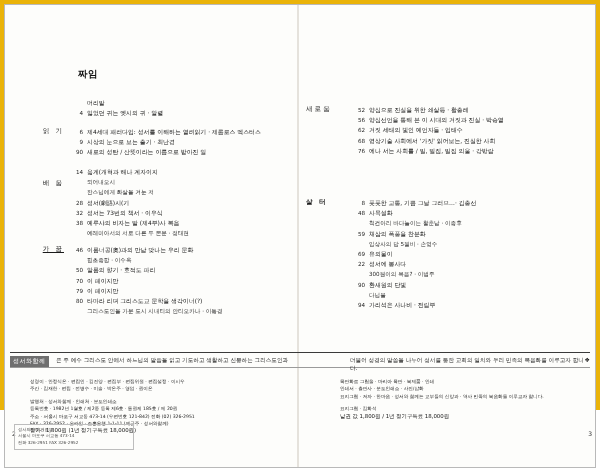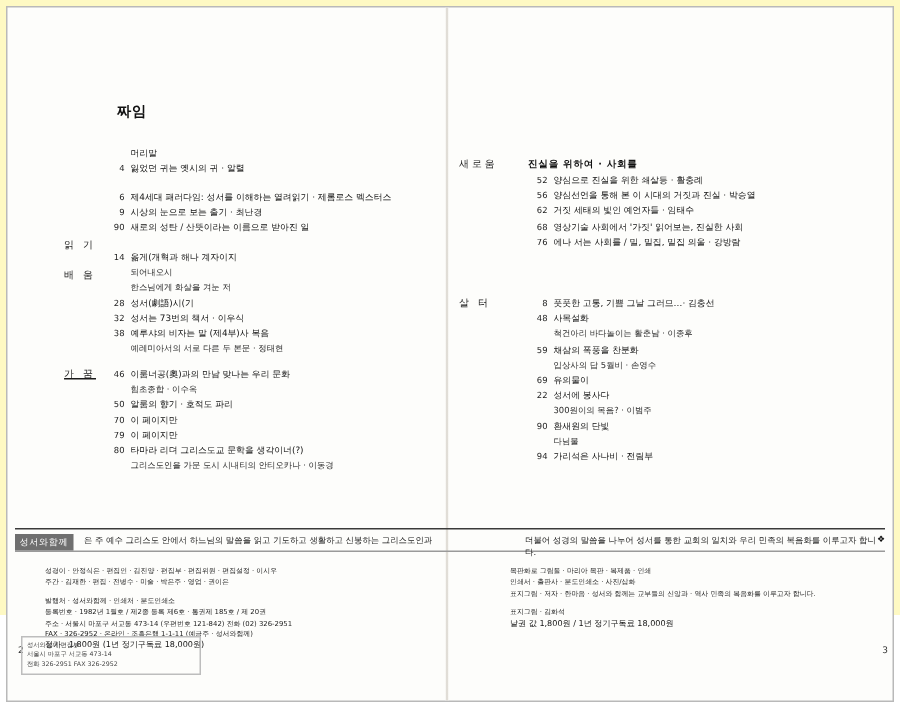--- a/index.html
+++ b/index.html
@@ -10,21 +10,21 @@
   body {
     width: 600px;
     height: 472px;
     font-family: "DejaVu Sans", sans-serif;
     overflow: hidden;
   }
   #page {
     position: relative;
     width: 600px;
     height: 410px;
-    background: #fef9c3;
+    background: #eab308;
     box-sizing: border-box;
   }
   
   #scan {
     position: absolute;
     left: 4px;
     top: 4px;
     width: 592px;
     height: 464px;
     border: 1px solid #b9b9b9;
@@ -222,21 +222,21 @@
           <span class="txt">머리말</span>
         </div>
         <div class="entry">
           <span class="pg">4</span>
           <span class="txt">잃었던 귀는 옛시의 귀 · 알렬</span>
         </div>
       </div>
     </div>
 
     <div class="section" style="top:107px;">
-      <div class="sec-label" style="top:0px;margin-top:32px;">읽 기</div>
+      <div class="sec-label" style="top:0px;">읽 기</div>
       <div class="entries">
         <div class="entry">
           <span class="pg">6</span>
           <span class="txt">제4세대 패러다임: 성서를 이해하는 열려읽기 · 제롬로스 멕스터스</span>
         </div>
         <div class="entry">
           <span class="pg">9</span>
           <span class="txt">시상의 눈으로 보는 출기 · 최난경</span>
         </div>
         <div class="entry">
@@ -315,21 +315,20 @@
     </div>
 
     <div class="page-num" id="pn-left" style="position:absolute; left:-6px; top:410px;">2</div>
   </div>
 
   <div id="right-page">
 
     <div class="section" style="top:85px; width:280px;">
       <div class="sec-label" style="top:0px;">새로움</div>
       <div class="entries">
-        <div class="head-line">진실을 위하여 · 사회를</div>
         <div class="entry">
           <span class="pg">52</span>
           <span class="txt">양심으로 진실을 위한 쇄살등 · 활충례</span>
         </div>
         <div class="entry">
           <span class="pg">56</span>
           <span class="txt">양심선언을 통해 본 이 시대의 거짓과 진실 · 박승열</span>
         </div>
         <div class="entry">
           <span class="pg">62</span>
@@ -340,21 +339,21 @@
           <span class="txt">영상기술 사회에서 '가짓' 읽어보는, 진실한 사회</span>
         </div>
         <div class="entry">
           <span class="pg">76</span>
           <span class="txt">에나 서는 사회를 / 밀, 밀집, 밀집 의울 · 강방람</span>
         </div>
       </div>
     </div>
 
     <div class="section" style="top:178px; width:280px;">
-      <div class="sec-label" style="top:0px;">살 터</div>
+      <div class="sec-label" style="top:0px;font-weight:bold;">살 터</div>
       <div class="entries">
         <div class="entry">
           <span class="pg">8</span>
           <span class="txt">풋풋한 고통, 기쁨 그날 그러므…· 김충선</span>
         </div>
         <div class="entry">
           <span class="pg">48</span>
           <span class="txt">사목설화</span>
         </div>
         <div class="entry cont">

